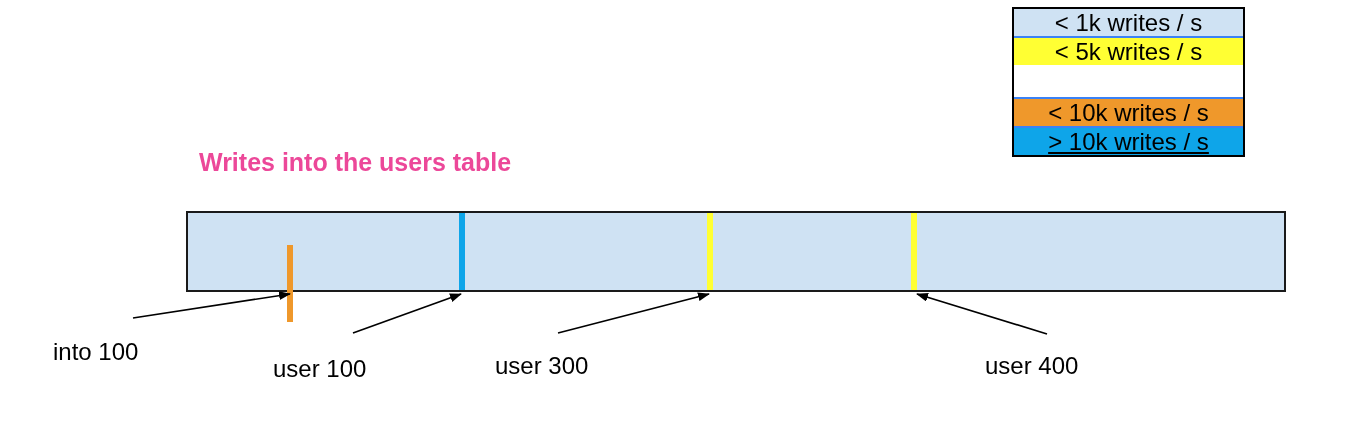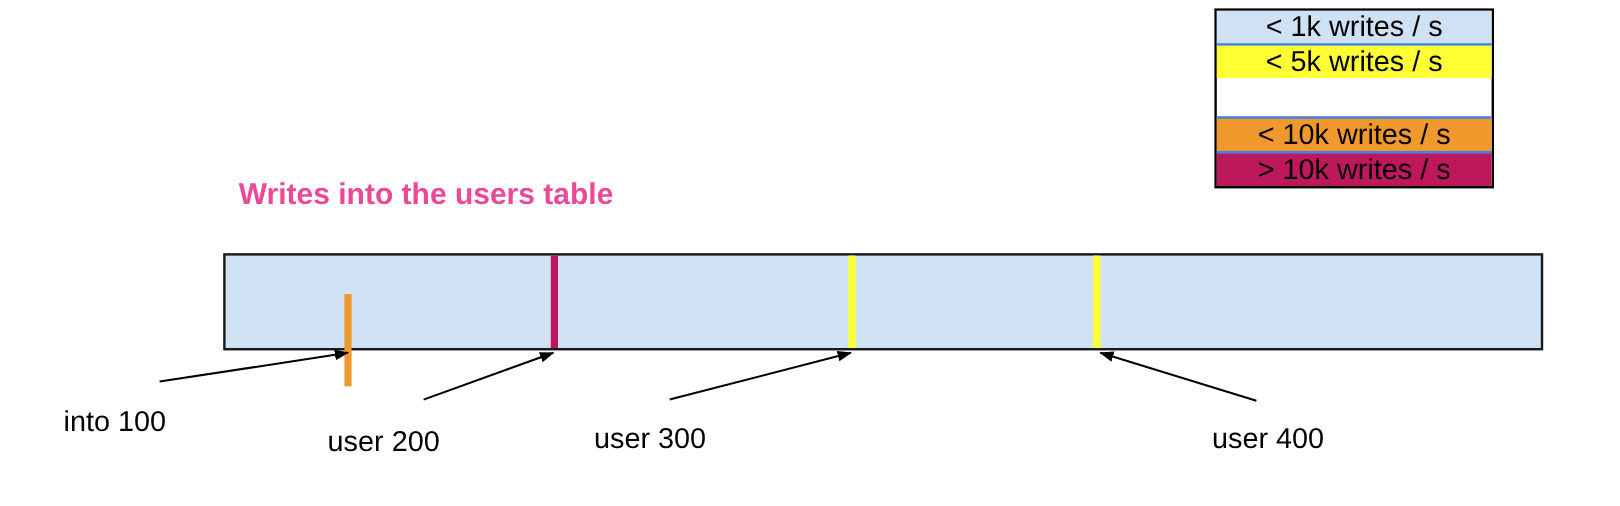--- a/index.html
+++ b/index.html
@@ -42,21 +42,21 @@
     color: #000000;
     white-space: nowrap;
   }
   .legend-row + .legend-row {
     border-top: 2px solid #3b82f6;
   }
   
   .c-blue   { background: #cfe2f3; }
   .c-yellow { background: #ffff33; }
   .c-orange { background: #ef982b; margin-top: 32px; }
-  .c-red    { background: #be185d; }
+  .c-red    { background: #0ea5e9; text-decoration: underline; }
   
   .bar {
     position: absolute;
     left: 186px;
     top: 211px;
     width: 1100px;
     height: 81px;
     background: #cfe2f3;
     border: 2px solid #1a1a1a;
     box-sizing: border-box;
@@ -74,21 +74,21 @@
   
   .user-label {
     position: absolute;
     font-size: 24px;
     color: #000000;
     white-space: nowrap;
   }
   .label-1 { left: 53px;  top: 338px; }
   .label-2 { left: 273px; top: 355px; }
   .label-3 { left: 495px; top: 352px; }
-  .label-4 { left: 1010px; top: 352px; }
+  .label-4 { left: 985px; top: 352px; }
   
   .arrows {
     position: absolute;
     left: 0;
     top: 0;
     width: 1350px;
     height: 422px;
     pointer-events: none;
   }
 </style>
@@ -127,17 +127,17 @@
         <path d="M0,0 L12,4.5 L0,9 Z" fill="#000000"></path>
       </marker>
     </defs>
     <line x1="133" y1="318" x2="290" y2="294" stroke="#000000" stroke-width="1.7" marker-end="url(#arrowhead)"></line>
     <line x1="353" y1="333" x2="461" y2="294" stroke="#000000" stroke-width="1.7" marker-end="url(#arrowhead)"></line>
     <line x1="558" y1="333" x2="709" y2="294" stroke="#000000" stroke-width="1.7" marker-end="url(#arrowhead)"></line>
     <line x1="1047" y1="334" x2="917" y2="294" stroke="#000000" stroke-width="1.7" marker-end="url(#arrowhead)"></line>
   </svg>
 
   <div class="user-label label-1">into 100</div>
-  <div class="user-label label-2">user 200</div>
+  <div class="user-label label-2">user 100</div>
   <div class="user-label label-3">user 300</div>
   <div class="user-label label-4">user 400</div>
 
 </div>
 
 </body></html>

